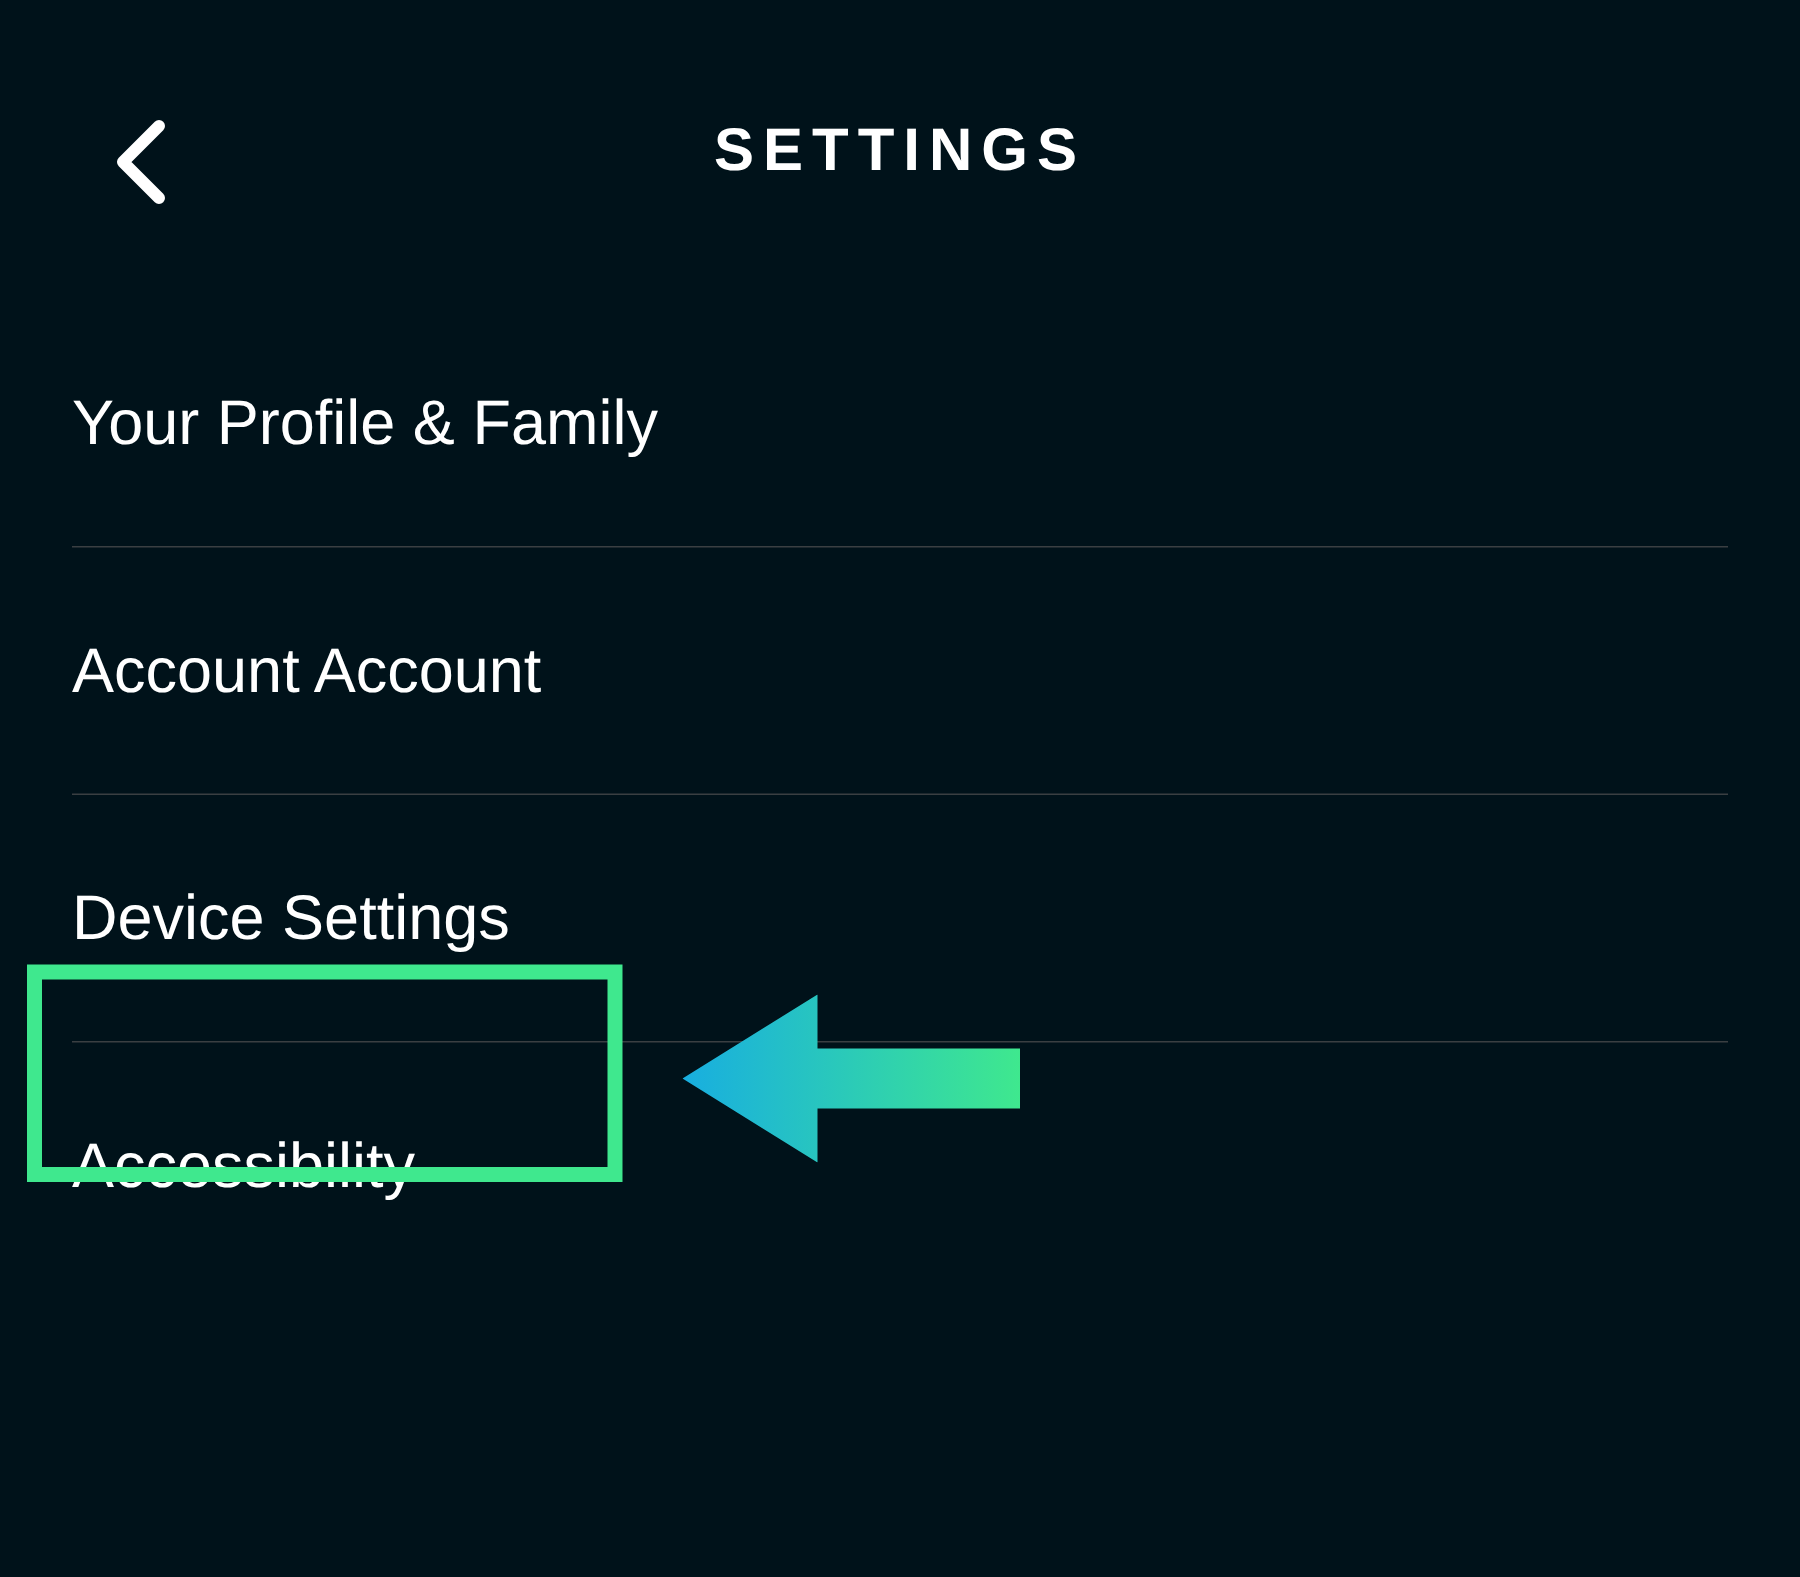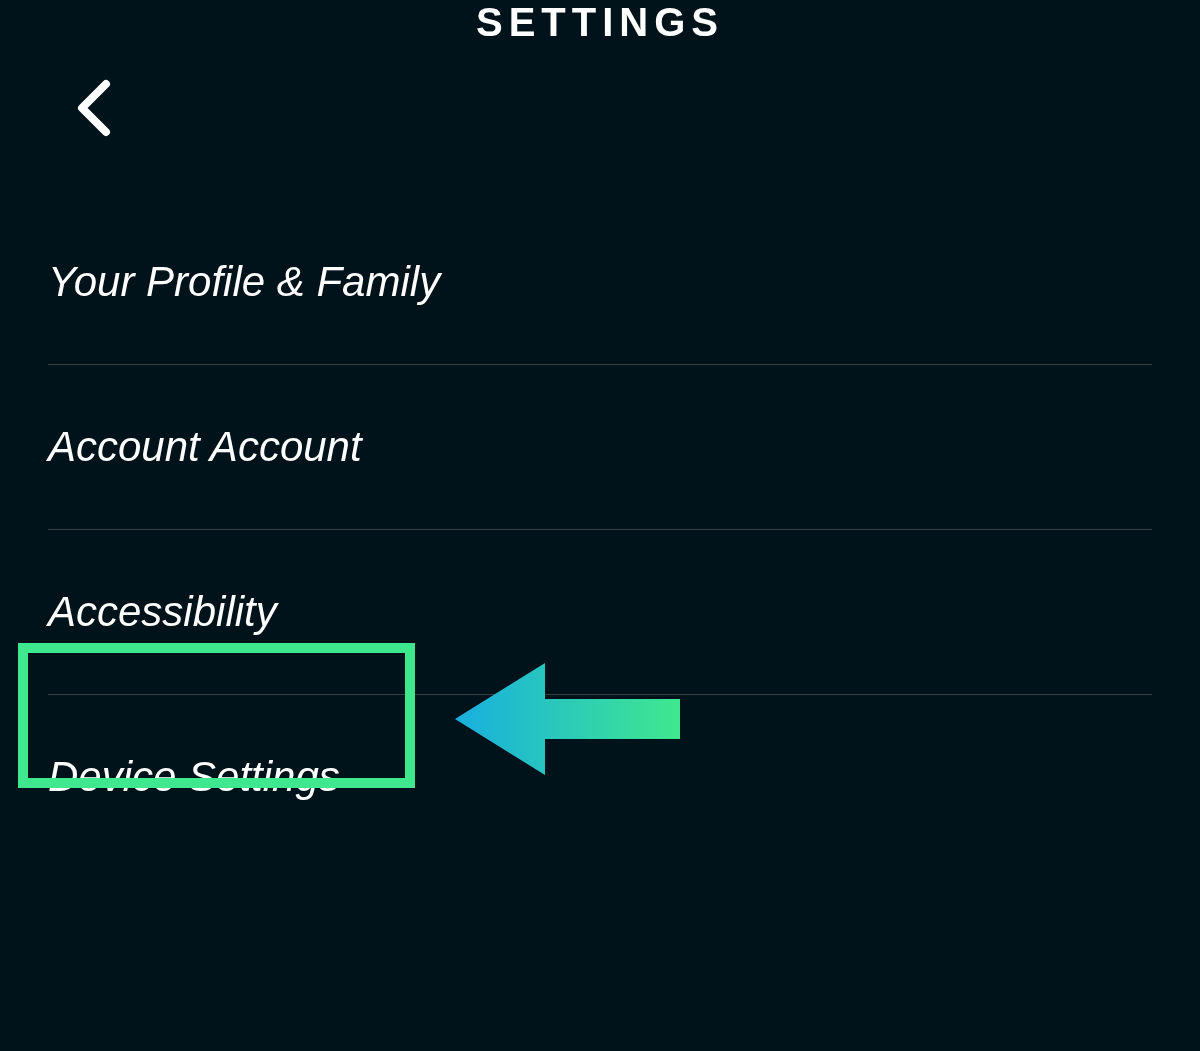--- a/index.html
+++ b/index.html
@@ -11,20 +11,21 @@
       width: 1200px;
       height: 1051px;
       background-color: #00121a;
       font-family: -apple-system, BlinkMacSystemFont, 'Segoe UI', Arial, sans-serif;
       color: #ffffff;
       overflow: hidden;
       position: relative;
     }
     .header {
       display: flex;
+      align-items: center;
       justify-content: center;
       height: 200px;
       position: relative;
     }
     .back-button {
       position: absolute;
       left: 68px;
       top: 78px;
       width: 50px;
       height: 60px;
@@ -52,21 +53,20 @@
       cursor: pointer;
       position: relative;
     }
     .menu-item:last-child {
       border-bottom: none;
     }
     .menu-label {
       font-size: 42px;
       font-weight: 400;
       color: #ffffff;
-      font-style: italic;
     }
     .highlight-box {
       position: absolute;
       left: 18px;
       top: 643px;
       width: 397px;
       height: 145px;
       border: 10px solid #3fe88e;
       pointer-events: none;
     }
@@ -92,24 +92,24 @@
 </div>
 
 <div class="menu">
   <div class="menu-item">
     <span class="menu-label">Your Profile &amp; Family</span>
   </div>
   <div class="menu-item">
     <span class="menu-label">Account Account</span>
   </div>
   <div class="menu-item">
-    <span class="menu-label">Accessibility</span>
+    <span class="menu-label">Device Settings</span>
   </div>
   <div class="menu-item">
-    <span class="menu-label">Device Settings</span>
+    <span class="menu-label">Accessibility</span>
   </div>
 </div>
 
 <div class="highlight-box"></div>
 
 <svg class="arrow-annotation" viewBox="0 0 225 112">
   <defs>
     <linearGradient id="arrowGrad" x1="0%" y1="0%" x2="100%" y2="0%">
       <stop offset="0%" stop-color="#18aee0"></stop>
       <stop offset="100%" stop-color="#3fe88e"></stop>

